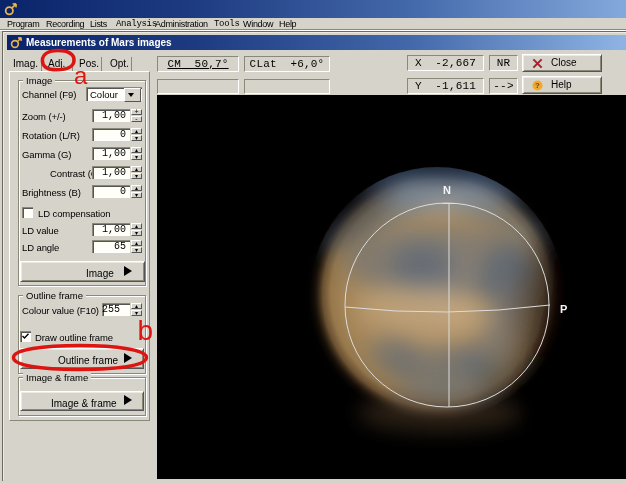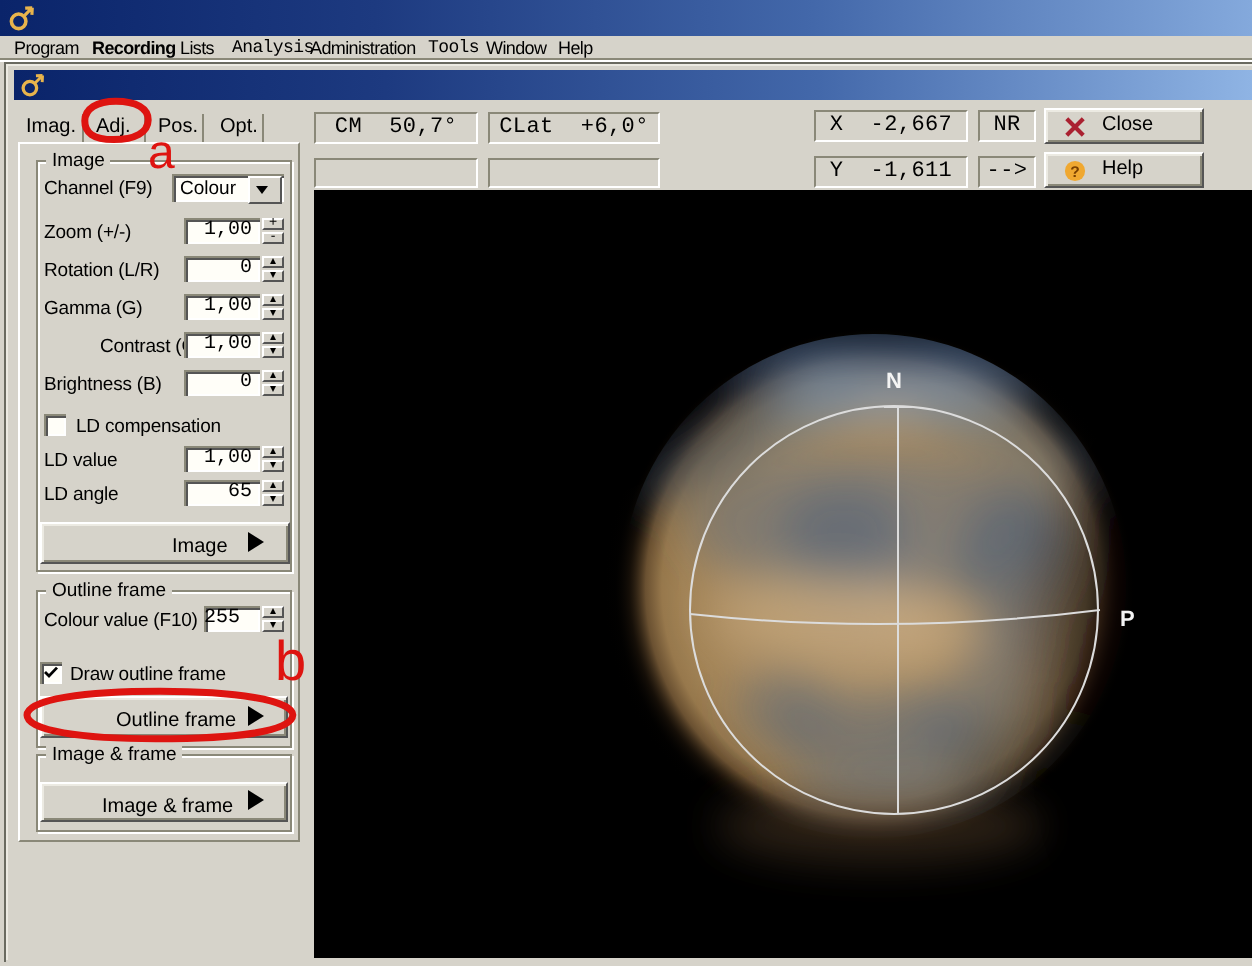--- a/index.html
+++ b/index.html
@@ -34,41 +34,42 @@
 <body>
 
 <div class="abs" style="left:0;top:0;width:626px;height:18px;background:linear-gradient(to right,#0a246a,#1d3a80 30%,#4368aa 65%,#84a9dc);">
   <svg class="abs" style="left:4px;top:2px;" width="14" height="14" viewBox="0 0 15 15">
     <circle cx="5.7" cy="9.3" r="3.9" fill="none" stroke="#e8b44c" stroke-width="1.9"></circle>
     <path d="M8.7 6.3 L13 2 M13 2 L9.2 2.2 M13 2 L12.8 5.8" stroke="#e8b44c" stroke-width="1.7" fill="none"></path>
   </svg>
 </div>
 
 <div class="menuitem" style="left:7px;">Program</div>
-<div class="menuitem" style="left:46px;font-weight:bold;">Recording</div>
+<div class="menuitem" style="left:46px;">Recording</div>
 <div class="menuitem" style="left:90px;">Lists</div>
 <div class="menuitem" style="left:116px;font-family:Liberation Mono, monospace;">Analysis</div>
 <div class="menuitem" style="left:155px;">Administration</div>
 <div class="menuitem" style="left:214px;font-family:Liberation Mono, monospace;">Tools</div>
 <div class="menuitem" style="left:243px;">Window</div>
 <div class="menuitem" style="left:279px;">Help</div>
 <div class="abs" style="left:0;top:29px;width:626px;height:1px;background:#8a8878;"></div>
 <div class="abs" style="left:0;top:30px;width:626px;height:1px;background:#fff;"></div>
 
 <div class="abs" style="left:2px;top:31px;width:624px;height:449px;background:#d6d3ca;border-left:1px solid #6a6a60;border-top:1px solid #6a6a60;"></div>
 <div class="abs" style="left:3px;top:32px;width:623px;height:447px;background:#d6d3ca;border-left:1px solid #eceae2;border-top:1px solid #eceae2;"></div>
 
 <div class="abs" style="left:7px;top:35px;width:619px;height:15px;background:linear-gradient(to right,#0a246a,#1d3a80 30%,#4368aa 65%,#8fb4e4);">
   <svg class="abs" style="left:3px;top:1px;" width="13" height="13" viewBox="0 0 15 15">
     <circle cx="5.7" cy="9.3" r="3.9" fill="none" stroke="#e8b44c" stroke-width="1.9"></circle>
     <path d="M8.7 6.3 L13 2 M13 2 L9.2 2.2 M13 2 L12.8 5.8" stroke="#e8b44c" stroke-width="1.7" fill="none"></path>
   </svg>
-</div>
-
-<div class="panel sunken abs" style="left:157px;top:56px;width:80px;height:14px;line-height:14px;">CM&nbsp;&nbsp;50,7°</div>
+  <span class="abs" style="left:19px;top:2px;color:#fff;font-weight:bold;font-size:10px;">Measurements of Mars images</span>
+</div>
+
+<div class="panel sunken abs" style="left:157px;top:56px;width:80px;height:14px;line-height:14px;text-decoration:underline;">CM&nbsp;&nbsp;50,7°</div>
 <div class="panel sunken abs" style="left:244px;top:56px;width:84px;height:14px;line-height:14px;">CLat&nbsp;&nbsp;+6,0°</div>
 <div class="panel sunken abs" style="left:157px;top:79px;width:80px;height:13px;"></div>
 <div class="panel sunken abs" style="left:244px;top:79px;width:84px;height:13px;"></div>
 <div class="panel sunken abs" style="left:407px;top:55px;width:75px;height:14px;line-height:14px;">X&nbsp;&nbsp;-2,667</div>
 <div class="panel sunken abs" style="left:407px;top:78px;width:75px;height:14px;line-height:14px;">Y&nbsp;&nbsp;-1,611</div>
 <div class="panel sunken abs" style="left:489px;top:55px;width:27px;height:14px;line-height:14px;">NR</div>
 <div class="panel sunken abs" style="left:489px;top:78px;width:27px;height:14px;line-height:14px;">--&gt;</div>
 
 <div class="btn" style="left:522px;top:54px;width:78px;height:16px;line-height:16px;">
   <svg class="abs" style="left:9px;top:3px;" width="11" height="11" viewBox="0 0 12 12">

